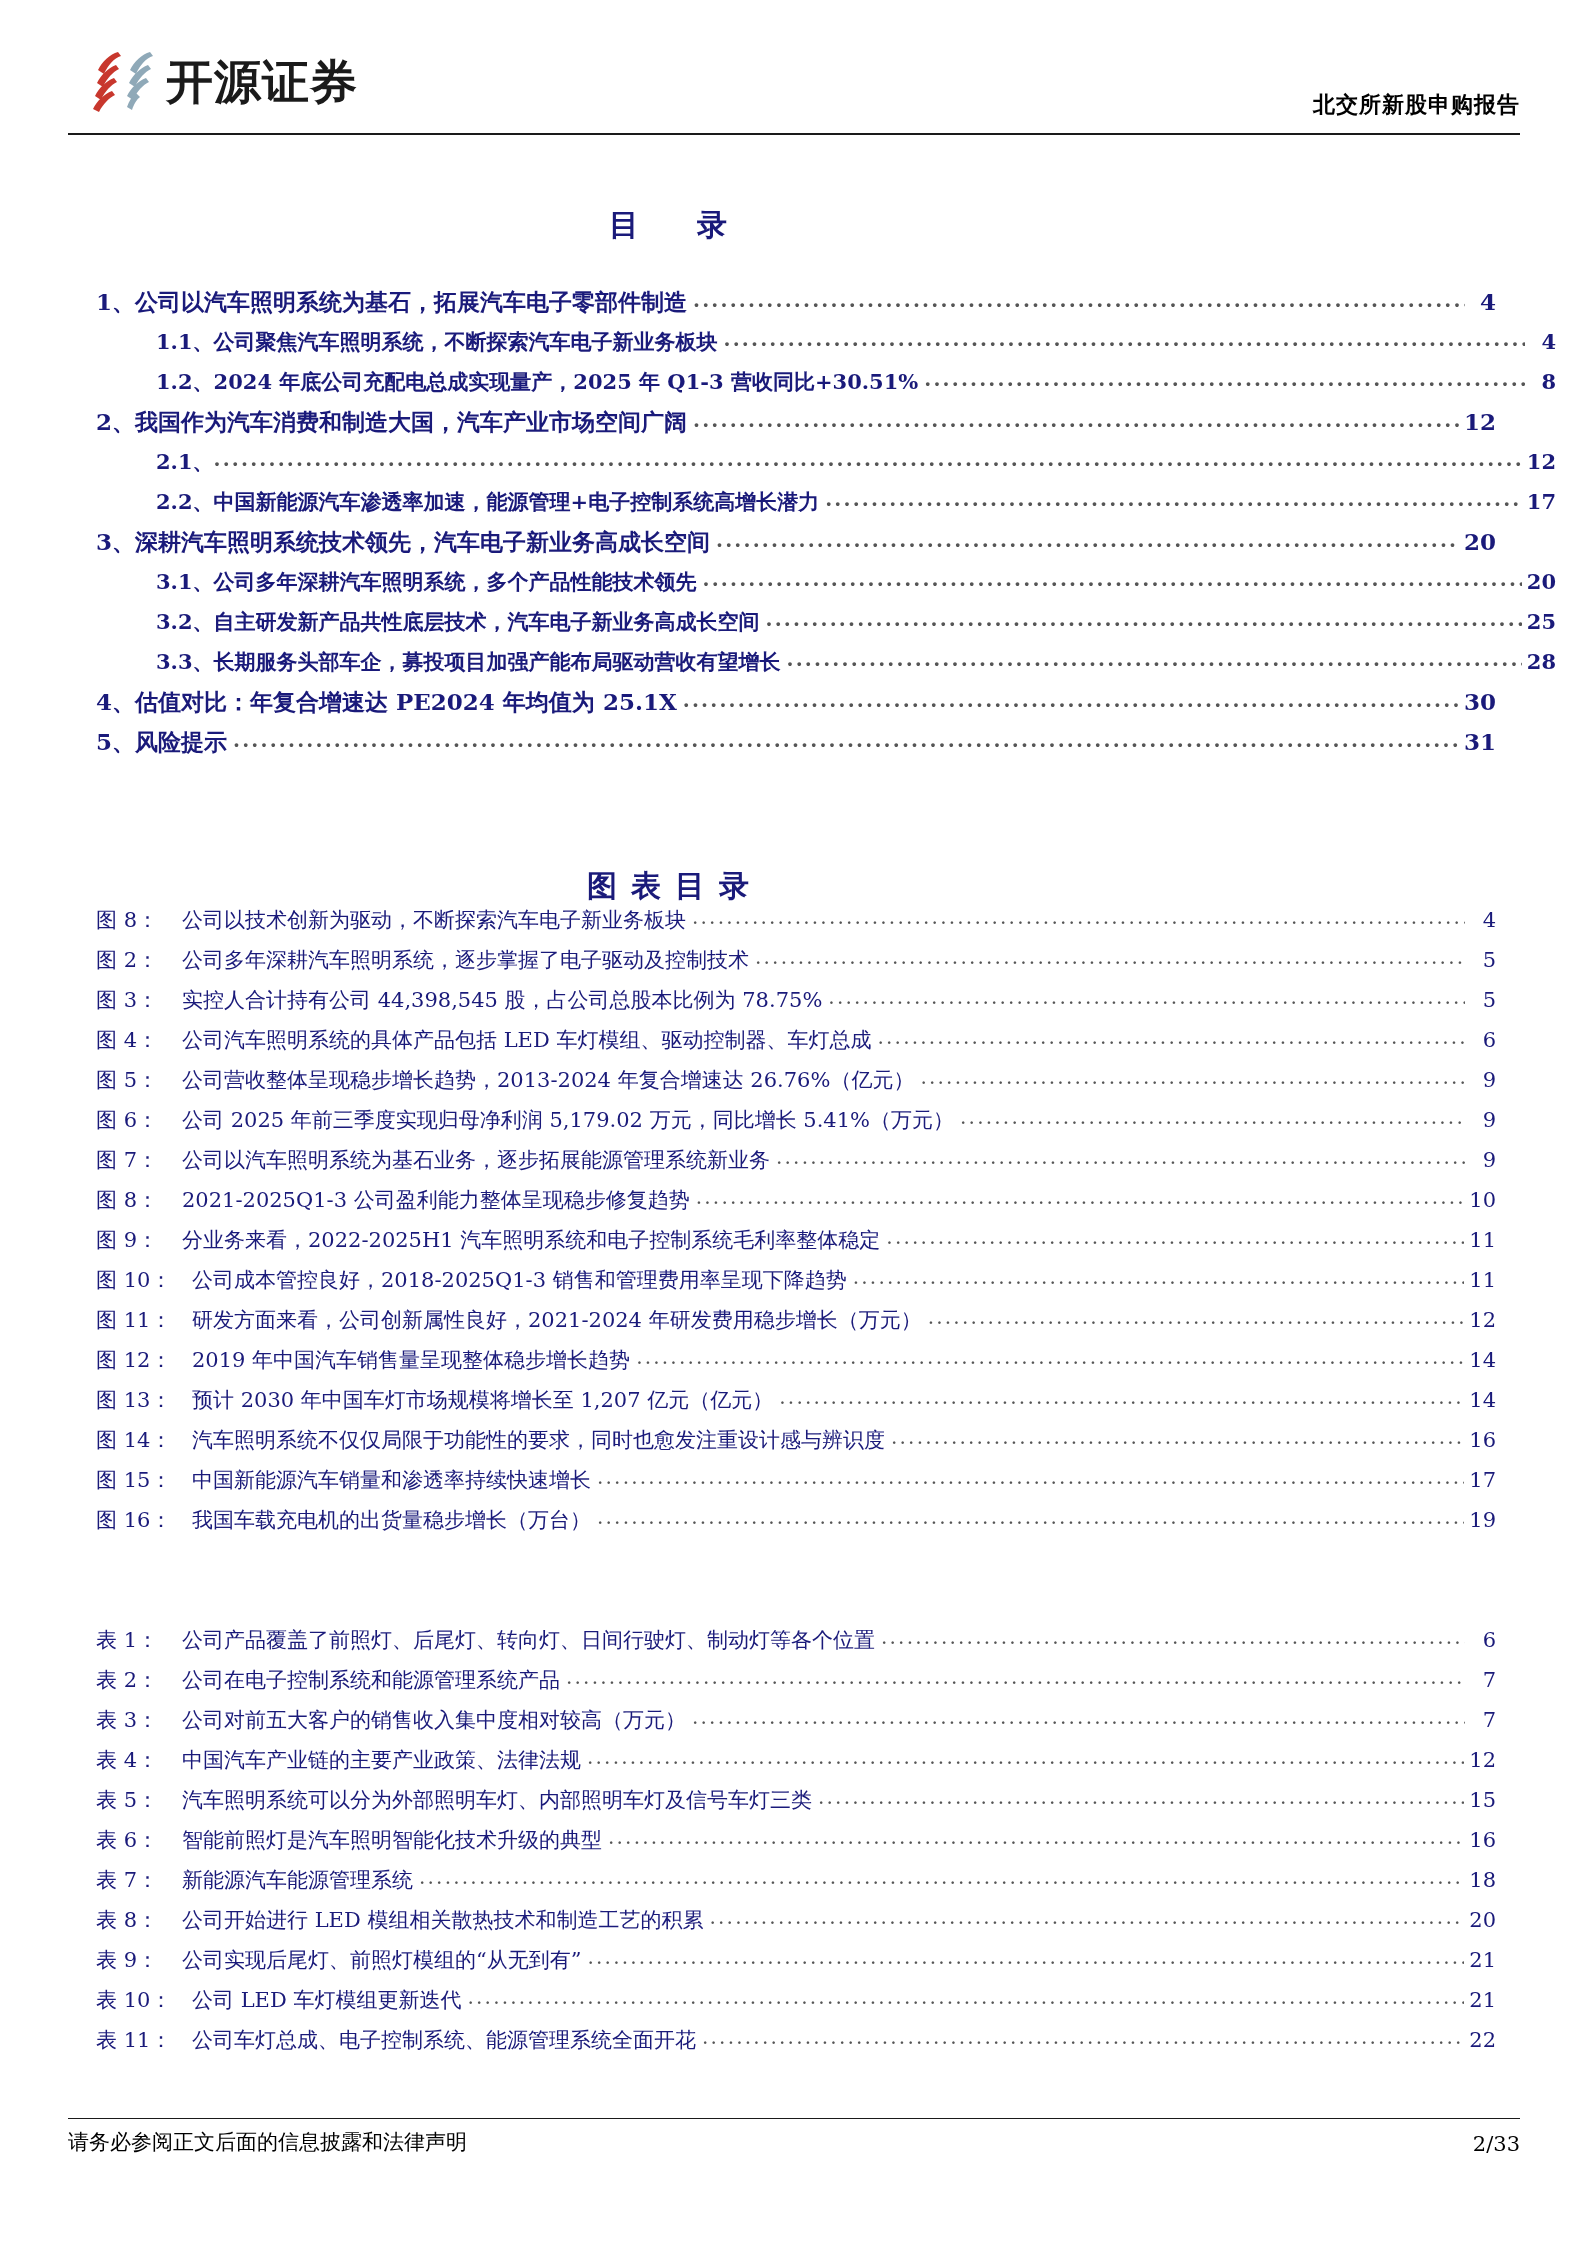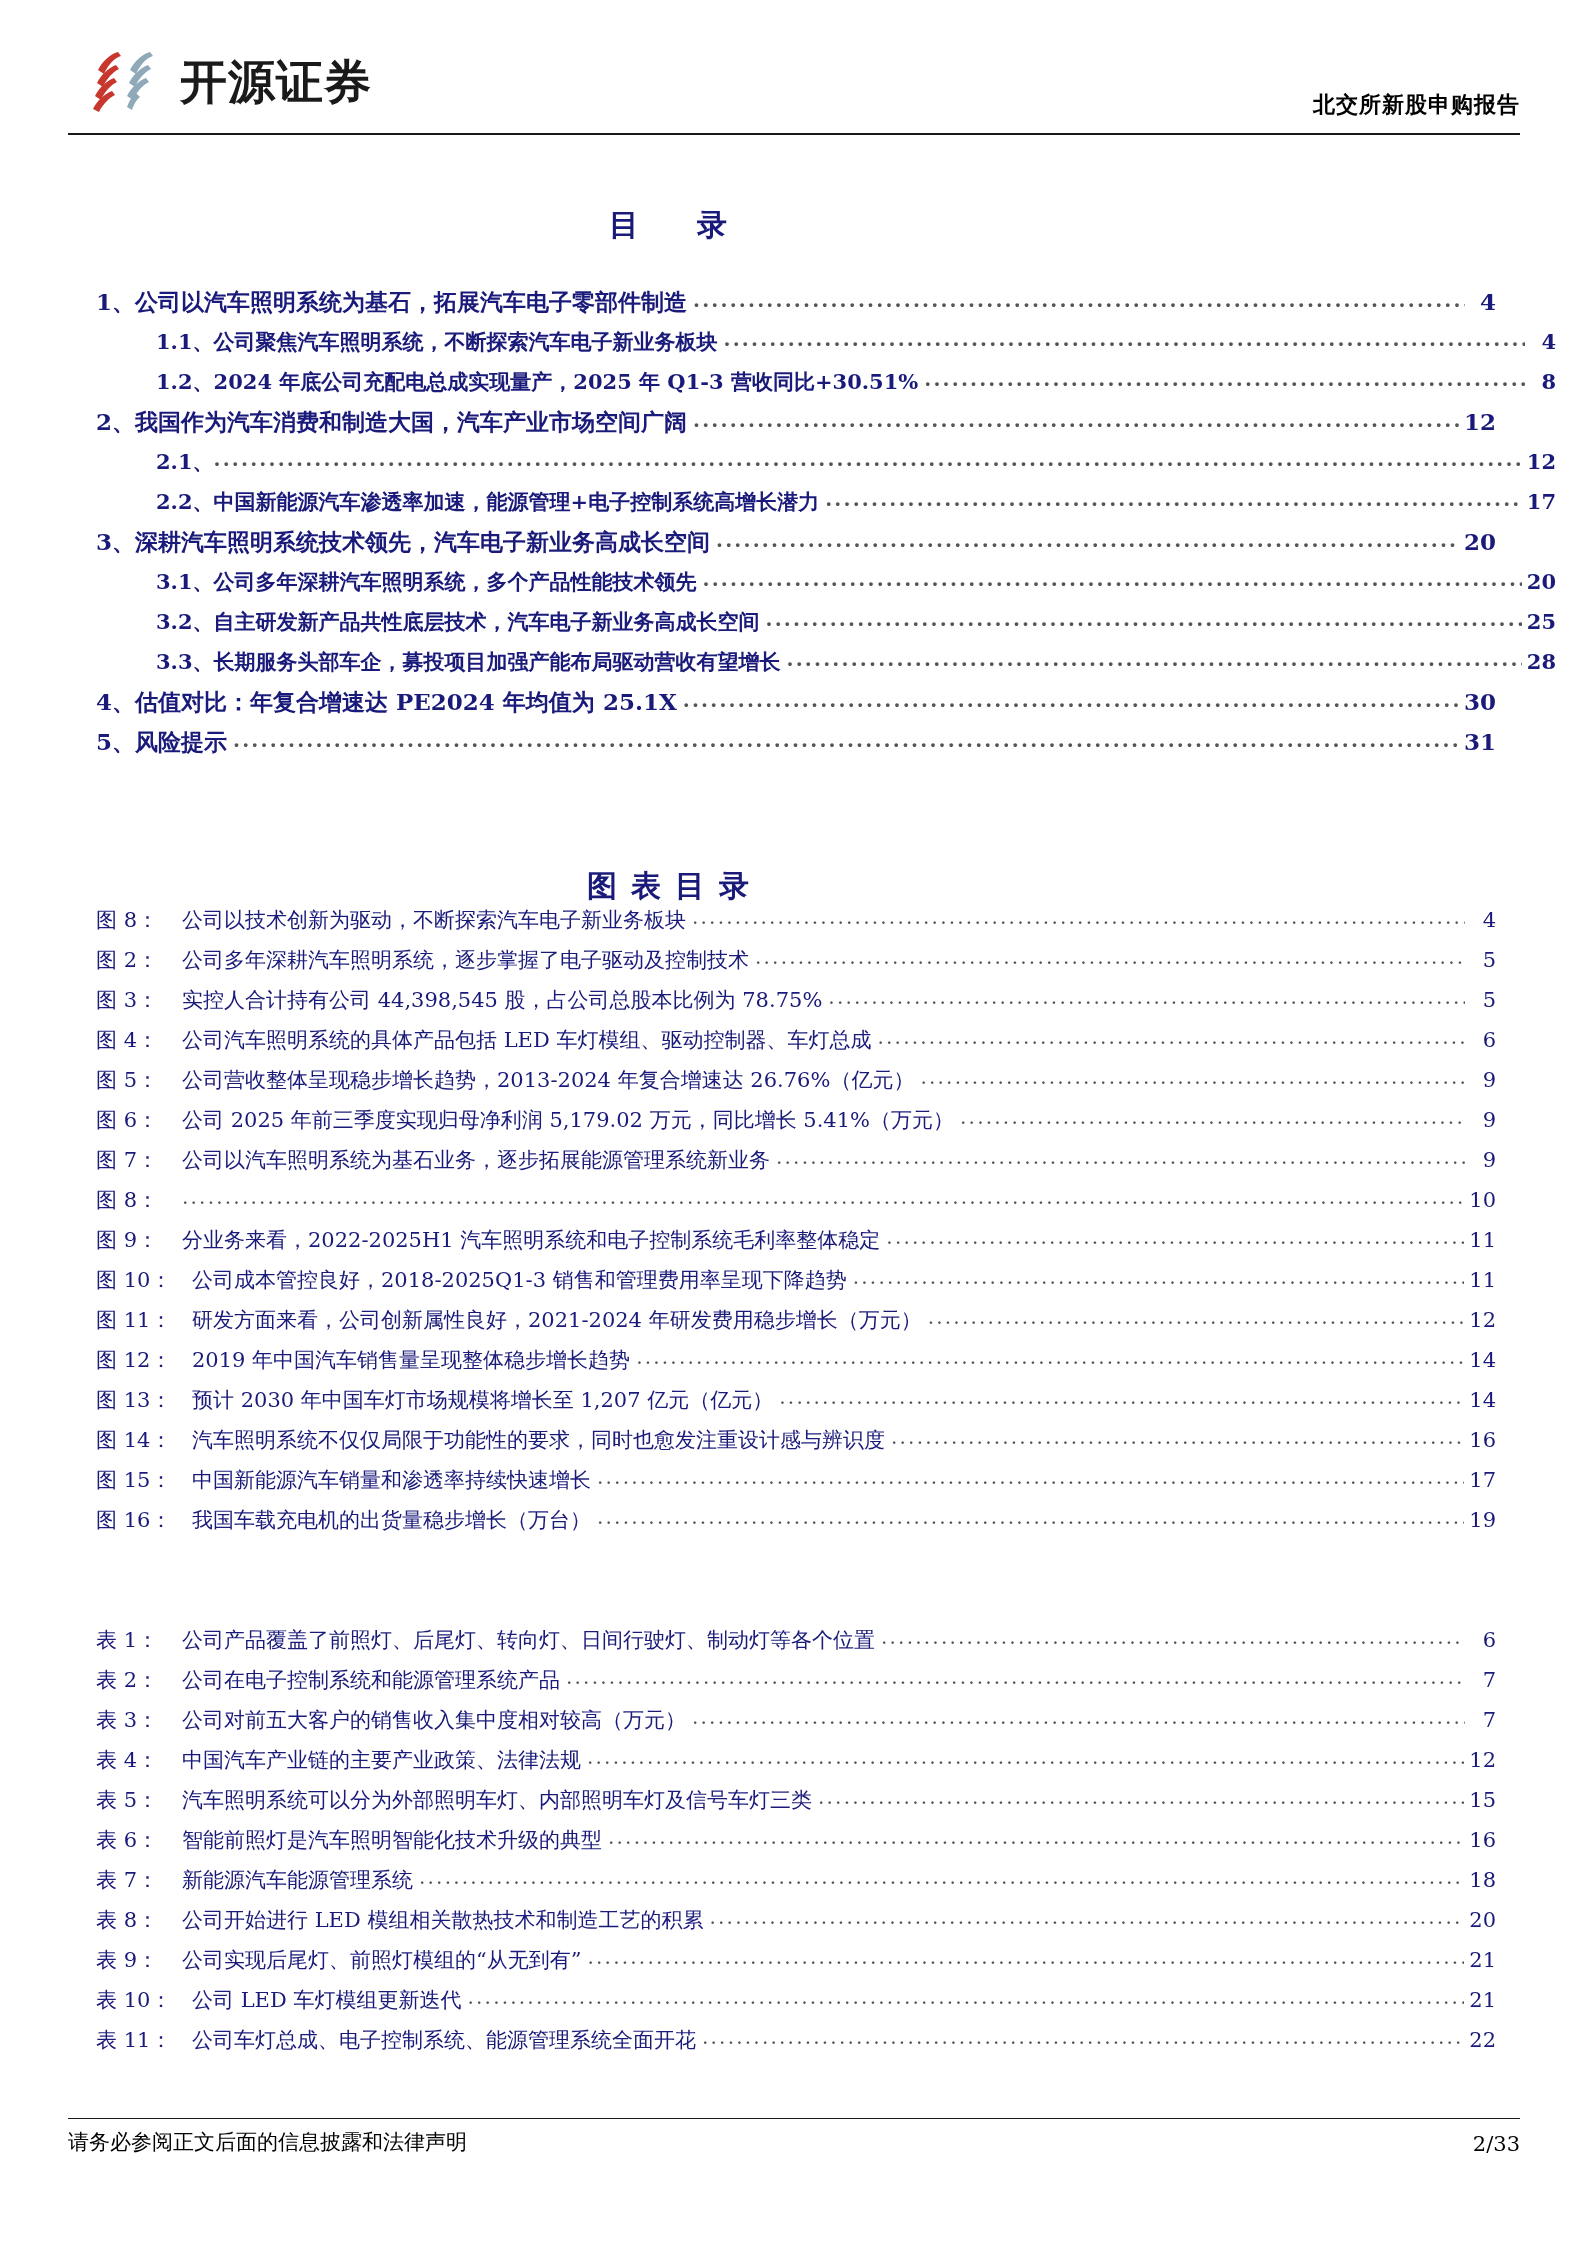--- a/index.html
+++ b/index.html
@@ -28,21 +28,20 @@
     top: 30px;
     width: 1452px;
     height: 100px;
   }
   .logo-wrap {
     position: absolute;
     left: 20px;
     top: 18px;
     display: flex;
     align-items: center;
-    gap: 14px;
   }
   .logo-mark {
     position: relative;
     width: 78px;
     height: 66px;
   }
   .logo-mark svg { display: block; }
   .logo-text {
     font-family: "Liberation Sans", "DejaVu Sans", sans-serif;
     font-size: 47px;
@@ -331,20 +330,21 @@
         <span class="toc-page">9</span>
       </div>
       <div class="toc-row figrow">
         <span class="fig-key">图 7：</span>
         <span class="toc-label">公司以汽车照明系统为基石业务，逐步拓展能源管理系统新业务</span>
         <span class="toc-dots">............................................................................................................................................................................................................................................................................................................</span>
         <span class="toc-page">9</span>
       </div>
       <div class="toc-row figrow">
         <span class="fig-key">图 8：</span>
+        <span class="toc-label">2021-2025Q1-3 公司盈利能力整体呈现稳步修复趋势</span>
         <span class="toc-dots">............................................................................................................................................................................................................................................................................................................</span>
         <span class="toc-page">10</span>
       </div>
       <div class="toc-row figrow">
         <span class="fig-key">图 9：</span>
         <span class="toc-label">分业务来看，2022-2025H1 汽车照明系统和电子控制系统毛利率整体稳定</span>
         <span class="toc-dots">............................................................................................................................................................................................................................................................................................................</span>
         <span class="toc-page">11</span>
       </div>
       <div class="toc-row figrow">

